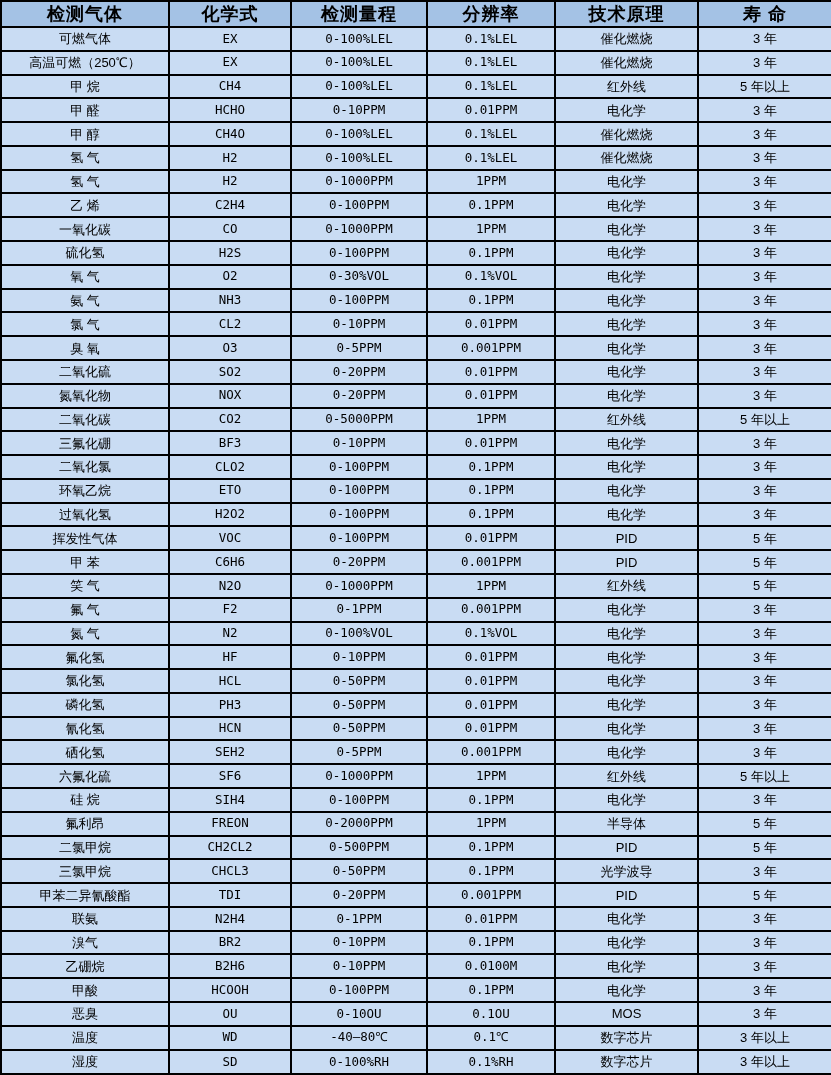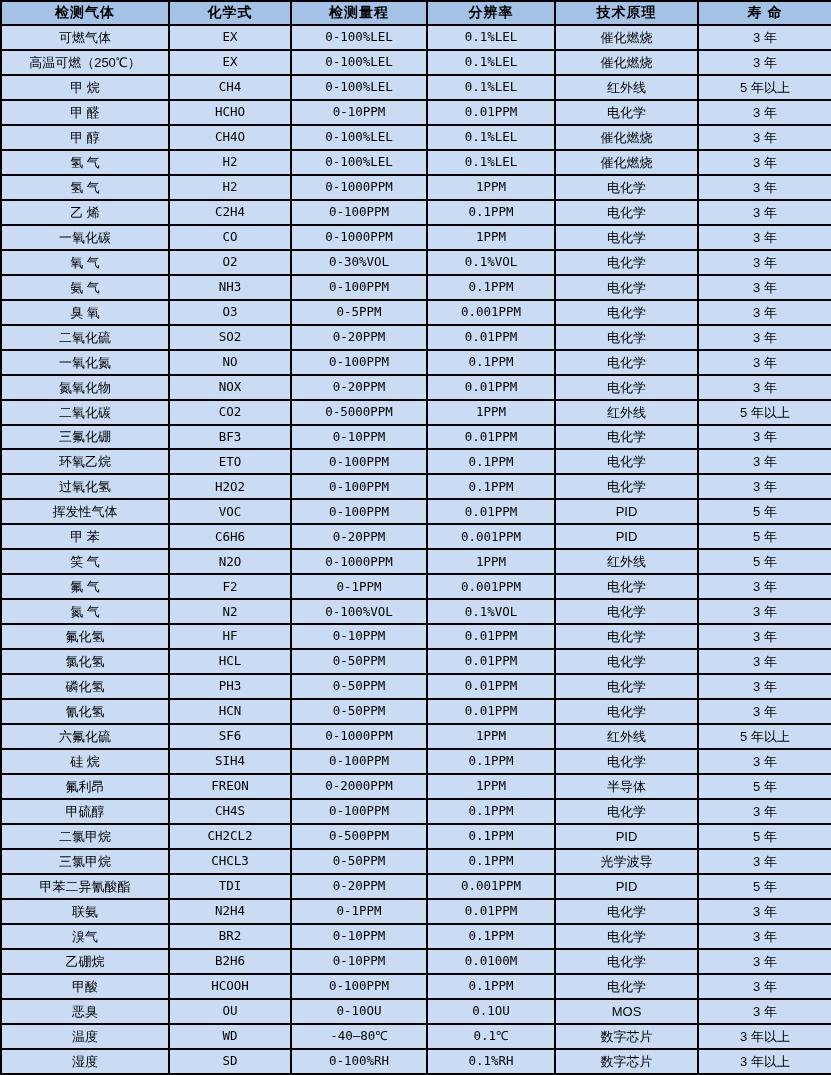--- a/index.html
+++ b/index.html
@@ -19,21 +19,21 @@
   table.spec th, table.spec td {
     border: 2px solid #000000;
     text-align: center;
     vertical-align: middle;
     padding: 0 2px;
     overflow: hidden;
     white-space: nowrap;
   }
   table.spec th {
     background: var(--header-bg, #a4c2e5);
-    font-size: 14px;
+    font-size: 18px;
     font-weight: bold;
     height: 22px;
     letter-spacing: 1px;
     margin-top: 15px;
   }
   table.spec td {
     background: var(--row-bg, #c9dcf3);
     font-size: 13px;
     font-weight: normal;
     line-height: 1;
@@ -138,80 +138,96 @@
       </tr>
       <tr>
         <td>一氧化碳</td>
         <td class="mono">CO</td>
         <td class="mono">0-1000PPM</td>
         <td class="mono">1PPM</td>
         <td>电化学</td>
         <td>3 年</td>
       </tr>
       <tr>
+        <td>硫化氢</td>
+        <td class="mono">H2S</td>
+        <td class="mono">0-100PPM</td>
+        <td class="mono">0.1PPM</td>
+        <td>电化学</td>
+        <td>3 年</td>
+      </tr>
+      <tr>
         <td>氧 气</td>
         <td class="mono">O2</td>
         <td class="mono">0-30%VOL</td>
         <td class="mono">0.1%VOL</td>
         <td>电化学</td>
         <td>3 年</td>
       </tr>
       <tr>
         <td>氨 气</td>
         <td class="mono">NH3</td>
         <td class="mono">0-100PPM</td>
         <td class="mono">0.1PPM</td>
         <td>电化学</td>
         <td>3 年</td>
       </tr>
       <tr>
+        <td>氯 气</td>
+        <td class="mono">CL2</td>
+        <td class="mono">0-10PPM</td>
+        <td class="mono">0.01PPM</td>
+        <td>电化学</td>
+        <td>3 年</td>
+      </tr>
+      <tr>
         <td>臭 氧</td>
         <td class="mono">O3</td>
         <td class="mono">0-5PPM</td>
         <td class="mono">0.001PPM</td>
         <td>电化学</td>
         <td>3 年</td>
       </tr>
       <tr>
         <td>二氧化硫</td>
         <td class="mono">SO2</td>
         <td class="mono">0-20PPM</td>
         <td class="mono">0.01PPM</td>
         <td>电化学</td>
         <td>3 年</td>
       </tr>
       <tr>
-        <td>一氧化氮</td>
-        <td class="mono">NO</td>
-        <td class="mono">0-100PPM</td>
-        <td class="mono">0.1PPM</td>
-        <td>电化学</td>
-        <td>3 年</td>
-      </tr>
-      <tr>
         <td>氮氧化物</td>
         <td class="mono">NOX</td>
         <td class="mono">0-20PPM</td>
         <td class="mono">0.01PPM</td>
         <td>电化学</td>
         <td>3 年</td>
       </tr>
       <tr>
         <td>二氧化碳</td>
         <td class="mono">CO2</td>
         <td class="mono">0-5000PPM</td>
         <td class="mono">1PPM</td>
         <td>红外线</td>
         <td>5 年以上</td>
       </tr>
       <tr>
         <td>三氟化硼</td>
         <td class="mono">BF3</td>
         <td class="mono">0-10PPM</td>
         <td class="mono">0.01PPM</td>
+        <td>电化学</td>
+        <td>3 年</td>
+      </tr>
+      <tr>
+        <td>二氧化氯</td>
+        <td class="mono">CLO2</td>
+        <td class="mono">0-100PPM</td>
+        <td class="mono">0.1PPM</td>
         <td>电化学</td>
         <td>3 年</td>
       </tr>
       <tr>
         <td>环氧乙烷</td>
         <td class="mono">ETO</td>
         <td class="mono">0-100PPM</td>
         <td class="mono">0.1PPM</td>
         <td>电化学</td>
         <td>3 年</td>
@@ -290,20 +306,28 @@
       </tr>
       <tr>
         <td>氰化氢</td>
         <td class="mono">HCN</td>
         <td class="mono">0-50PPM</td>
         <td class="mono">0.01PPM</td>
         <td>电化学</td>
         <td>3 年</td>
       </tr>
       <tr>
+        <td>硒化氢</td>
+        <td class="mono">SEH2</td>
+        <td class="mono">0-5PPM</td>
+        <td class="mono">0.001PPM</td>
+        <td>电化学</td>
+        <td>3 年</td>
+      </tr>
+      <tr>
         <td>六氟化硫</td>
         <td class="mono">SF6</td>
         <td class="mono">0-1000PPM</td>
         <td class="mono">1PPM</td>
         <td>红外线</td>
         <td>5 年以上</td>
       </tr>
       <tr>
         <td>硅 烷</td>
         <td class="mono">SIH4</td>
@@ -312,28 +336,20 @@
         <td>电化学</td>
         <td>3 年</td>
       </tr>
       <tr>
         <td>氟利昂</td>
         <td class="mono">FREON</td>
         <td class="mono">0-2000PPM</td>
         <td class="mono">1PPM</td>
         <td>半导体</td>
         <td>5 年</td>
-      </tr>
-      <tr>
-        <td>甲硫醇</td>
-        <td class="mono">CH4S</td>
-        <td class="mono">0-100PPM</td>
-        <td class="mono">0.1PPM</td>
-        <td>电化学</td>
-        <td>3 年</td>
       </tr>
       <tr>
         <td>二氯甲烷</td>
         <td class="mono">CH2CL2</td>
         <td class="mono">0-500PPM</td>
         <td class="mono">0.1PPM</td>
         <td>PID</td>
         <td>5 年</td>
       </tr>
       <tr>

